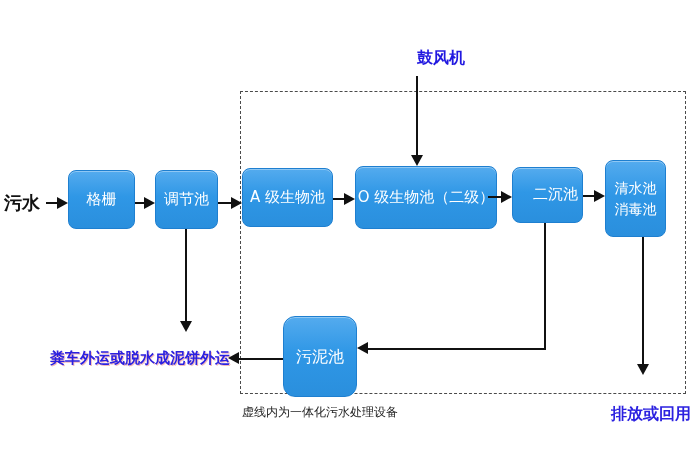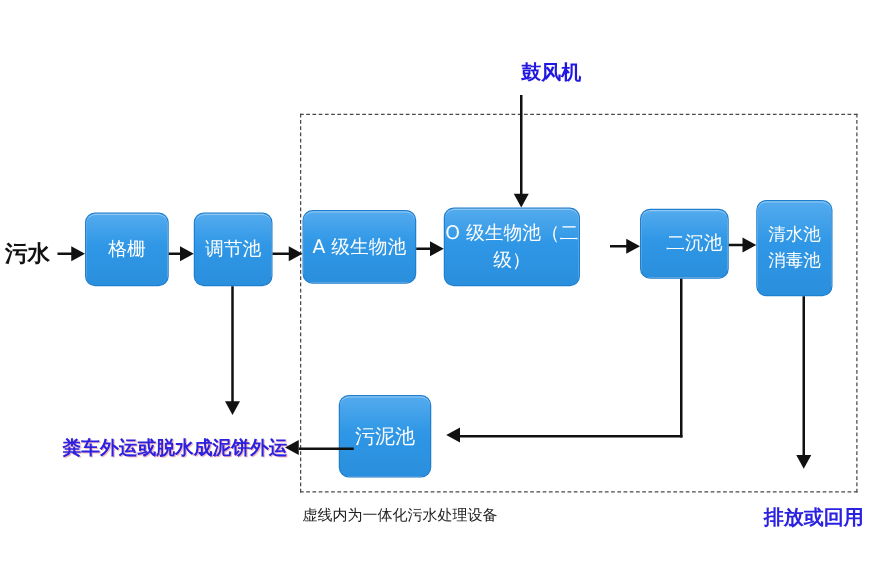--- a/index.html
+++ b/index.html
@@ -34,24 +34,24 @@
     color: #ffffff;
     font-size: 15px;
     line-height: 1.45;
     text-align: center;
     box-shadow: inset 0 1px 0 rgba(255,255,255,.35);
     box-sizing: border-box;
   }
   .box-grate        { left: 68px;  top: 170px; width: 67px;  height: 59px; }
   .box-regulating   { left: 155px; top: 170px; width: 63px;  height: 59px; }
   .box-abio         { left: 242px; top: 168px; width: 91px;  height: 59px; }
-  .box-obio         { left: 355px; top: 166px; width: 109px; height: 63px; }
+  .box-obio         { left: 355px; top: 166px; width: 142px; height: 63px; }
   .box-sediment     { left: 512px; top: 167px; width: 71px;  height: 56px; padding-left: 16px; }
   .box-clearwater   { left: 605px; top: 160px; width: 61px;  height: 77px; font-size: 14px; }
-  .box-sludge       { left: 271px; top: 316px; width: 74px;  height: 66px; font-size: 16px; }
+  .box-sludge       { left: 283px; top: 316px; width: 74px;  height: 81px; font-size: 16px; border-radius: 12px; }
 
   
   .lbl { position: absolute; white-space: nowrap; }
   .lbl-source    { left: 4px;   top: 191px; font-size: 18px; font-weight: bold; color: #111111; }
   .lbl-blower    { left: 390px; top: 48px;  font-size: 16px; font-weight: bold; color: #2118e0; margin-left: 27px; }
   .lbl-sludgeout { left: 50px;  top: 349px; font-size: 15px; font-weight: bold; color: #2b21e0;
                    text-shadow: 1px 1px 0 rgba(220,60,60,.35); }
   .lbl-caption   { left: 242px; top: 404px; font-size: 12px; color: #222222; }
   .lbl-discharge { left: 611px; top: 404px; font-size: 16px; font-weight: bold; color: #2b21e0; text-align: center; }
 

